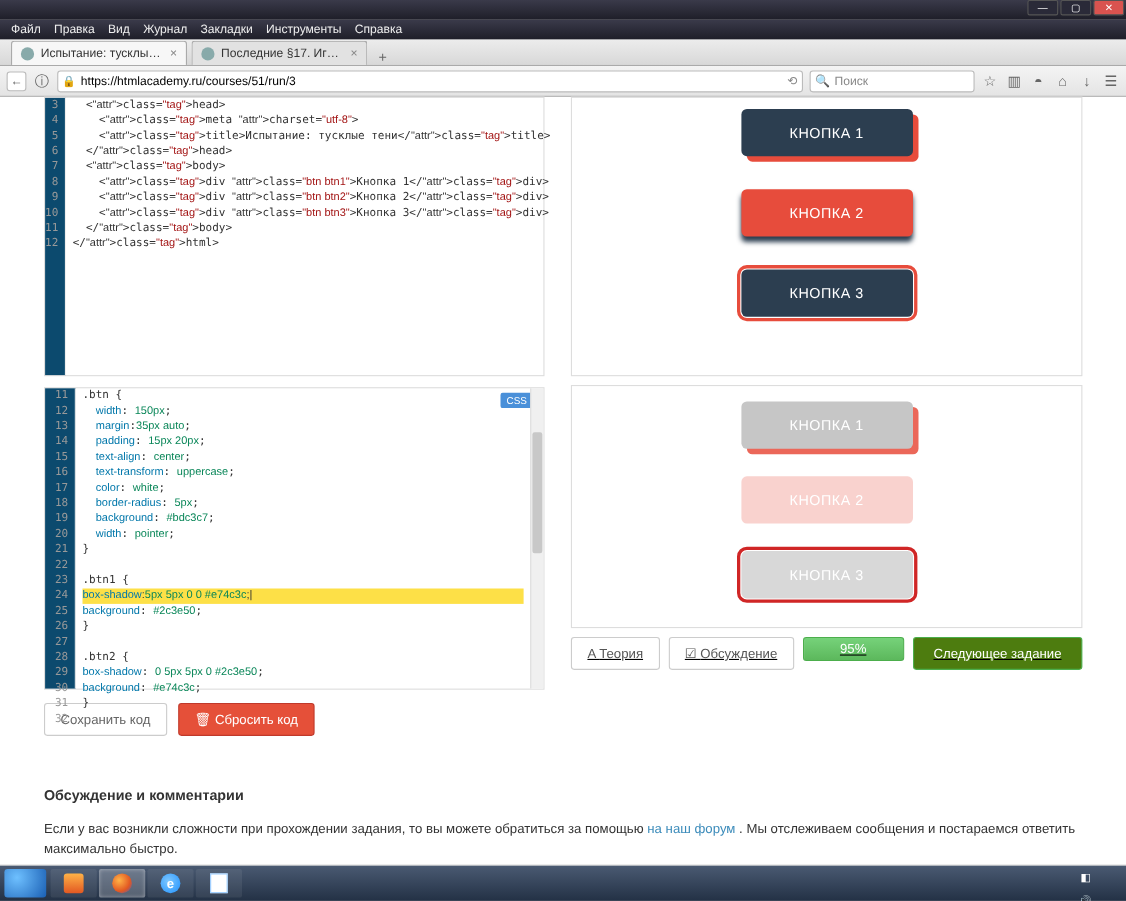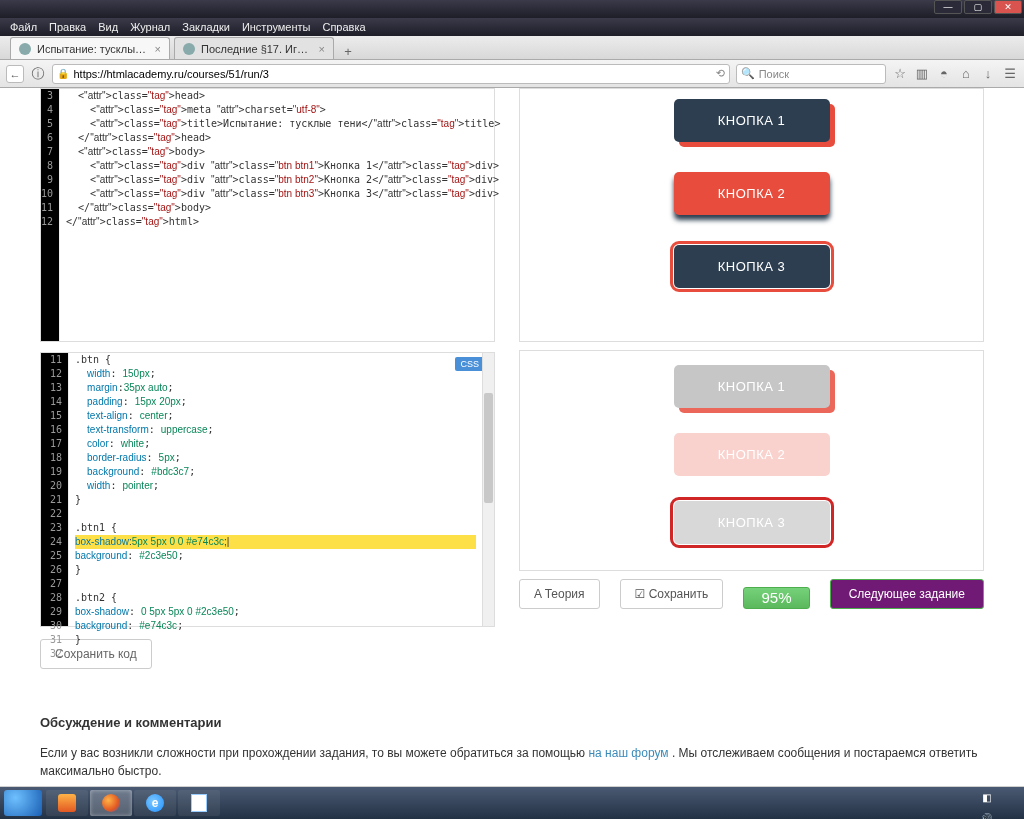--- a/index.html
+++ b/index.html
@@ -31,21 +31,21 @@
 .searchbox .mag { margin-right: 4px; }
 .toolicon { width: 16px; height: 16px; color: #666; text-align: center; font-size: 13px; line-height: 16px; }
 
 
 .page { padding: 0 40px; }
 .panels { display: flex; gap: 24px; }
 .leftcol { width: 455px; }
 .rightcol { width: 531px; }
 
 .codebox { border: 1px solid #ddd; background: #fff; position: relative; }
-.gutter { width: 28px; background: #000000; border-right: 1px solid #eee; text-align: right; padding-right: 6px; font-size: 10px; color: #999; font-family: Consolas, monospace; line-height: 14px; }
+.gutter { width: 28px; background: #0c4a6e; border-right: 1px solid #eee; text-align: right; padding-right: 6px; font-size: 10px; color: #999; font-family: Consolas, monospace; line-height: 14px; }
 .codebody { display: flex; }
 .codelines { padding: 0 6px; font-size: 10px; font-family: Consolas, monospace; line-height: 14px; white-space: pre; color: #333; flex: 1; }
 .codelines .str { color: #a31515; }
 .codelines .prop { color: #0077aa; }
 .codelines .val  { color: #098658; }
 .badge-css { position: absolute; top: 4px; right: 10px; background: #4a90d9; color: #fff; font-size: 9px; padding: 2px 5px; border-radius: 2px; }
 .hl { background: #fde047; display: inline-block; width: 100%; }
 .scrollbar { width: 12px; background: #f0f0f0; border-left: 1px solid #ddd; position: relative; }
 .scrollbar .thumb { position: absolute; left: 1px; right: 1px; background: #c8c8c8; border-radius: 2px; }
 
@@ -65,23 +65,23 @@
 .dbtn1 { background: #c6c6c6; color: #fff; box-shadow: 5px 5px 0 0 rgba(231,76,60,0.85); }
 .dbtn2 { background: rgba(231,76,60,0.25); color: #fff; }
 .dbtn3 { background: #d8d8d8; color: #fff; outline: 3px solid #d02626; outline-offset: 1px; }
 
 .actionrow { display: flex; gap: 10px; margin-top: 12px; align-items: center; }
 .btn { font-size: 12px; padding: 7px 14px; border-radius: 3px; border: 1px solid; cursor: pointer; }
 .btn-save  { background: #fff; color: #666; border-color: #ccc; }
 .btn-reset { background: #e55039; color: #fff; border-color: #c0392b; }
 .btn-theory{ background: #fff; color: #555; border-color: #ccc; }
 .btn-check { background: #fff; color: #555; border-color: #ccc; }
-.btn-next  { background: #701a75; color: #fff; border-color: #4cae4c; flex: none; padding: 7px 18px; }
-.progress  { flex: 1; height: 22px; background: linear-gradient(#76d27a,#5cb85c); border: 1px solid #4cae4c; border-radius: 3px; color: #fff; font-size: 15px; text-align: center; line-height: 20px; }
-.rightactions { display: flex; gap: 20px; margin-top: 8px; align-items: flex-end; }
+.btn-next  { background: #4d7c0f; color: #fff; border-color: #4cae4c; flex: none; padding: 7px 18px; }
+.progress  { flex: 1; height: 22px; background: linear-gradient(#76d27a,#5cb85c); border: 1px solid #4cae4c; border-radius: 3px; color: #fff; font-size: 12px; text-align: center; line-height: 20px; }
+.rightactions { display: flex; gap: 8px; margin-top: 8px; align-items: flex-start; text-decoration: underline; }
 
 .discussion { margin-top: 46px; font-size: 12px; color: #333; }
 .discussion h3 { font-size: 13px; font-weight: 700; margin-bottom: 14px; color: #333; }
 .discussion p { margin-bottom: 12px; line-height: 1.5; }
 .discussion a { color: #3b8bba; text-decoration: none; }
 
 
 .taskbar { position: absolute; left: 0; right: 0; bottom: 0; height: 32px; background: linear-gradient(#4a5a72,#233145); display: flex; align-items: center; padding: 0 4px; }
 .taskbar .start { width: 38px; height: 26px; border-radius: 3px; background: radial-gradient(circle at 30% 30%, #6ec0ff, #1a5fb4); margin-right: 4px; }
 .taskbar .titem { width: 42px; height: 26px; margin-right: 2px; border-radius: 2px; background: rgba(255,255,255,0.07); display: flex; align-items: center; justify-content: center; font-size: 14px; }
@@ -228,20 +228,24 @@
 
 </div>
           <div class="scrollbar">
             <div class="thumb" style="top:40px;height:110px"></div>
           </div>
         </div>
       </div>
 
       <div class="actionrow">
         <button class="btn btn-save">Сохранить код</button>
+        <button class="btn btn-reset">
+          <span>🗑 </span>
+          <span>Сбросить код</span>
+        </button>
       </div>
     </div>
 
     <div class="rightcol">
       <div class="preview" style="height:254px">
         <div class="kbtn kbtn1">КНОПКА 1</div>
         <div class="kbtn kbtn2">КНОПКА 2</div>
         <div class="kbtn kbtn3">КНОПКА 3</div>
       </div>
 
@@ -253,21 +257,21 @@
         </div>
       </div>
 
       <div class="rightactions">
         <button class="btn btn-theory">
           <span>A </span>
           <span>Теория</span>
         </button>
         <button class="btn btn-check">
           <span>☑ </span>
-          <span>Сохранить</span>
+          <span>Обсуждение</span>
         </button>
         <div class="progress">95%</div>
         <button class="btn btn-next">Следующее задание</button>
       </div>
     </div>
   </div>
 
   <div class="discussion">
     <h3>Обсуждение и комментарии</h3>
     <p>

